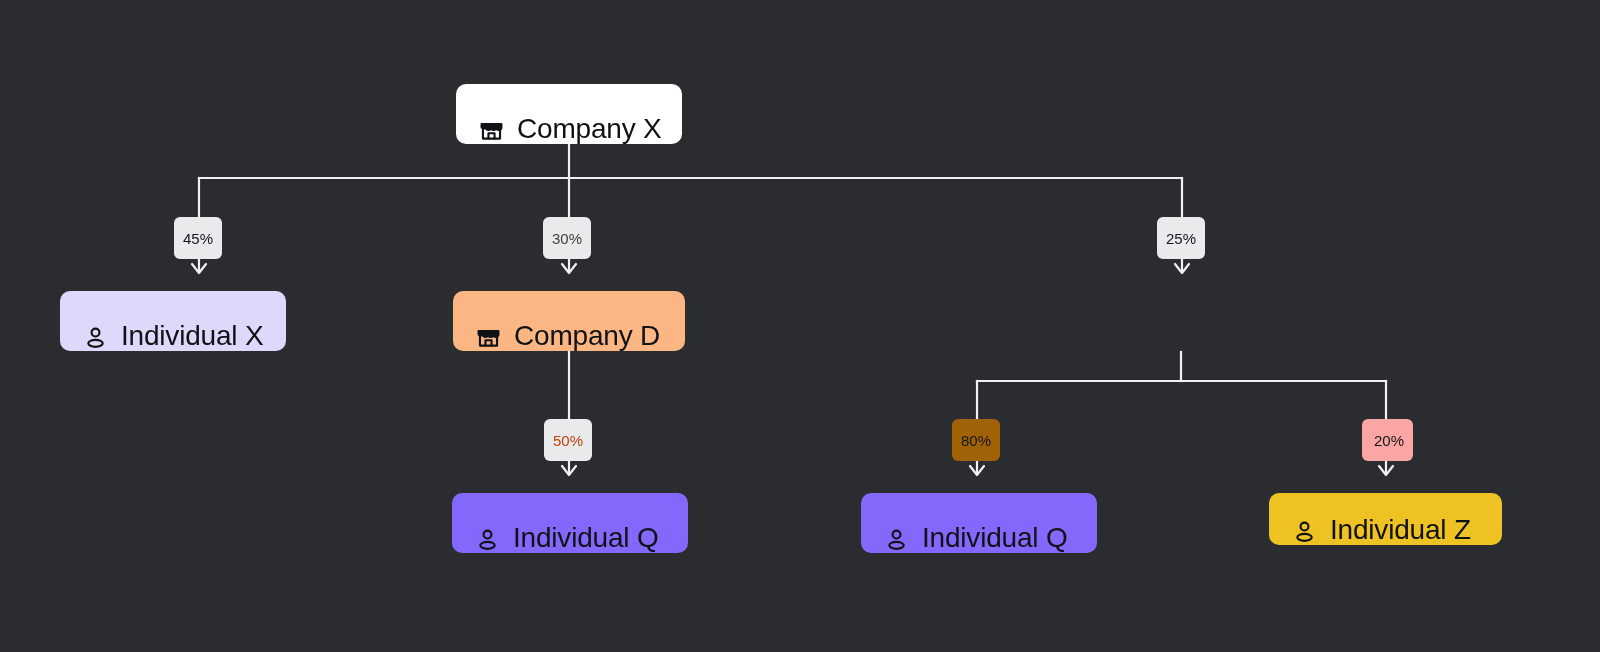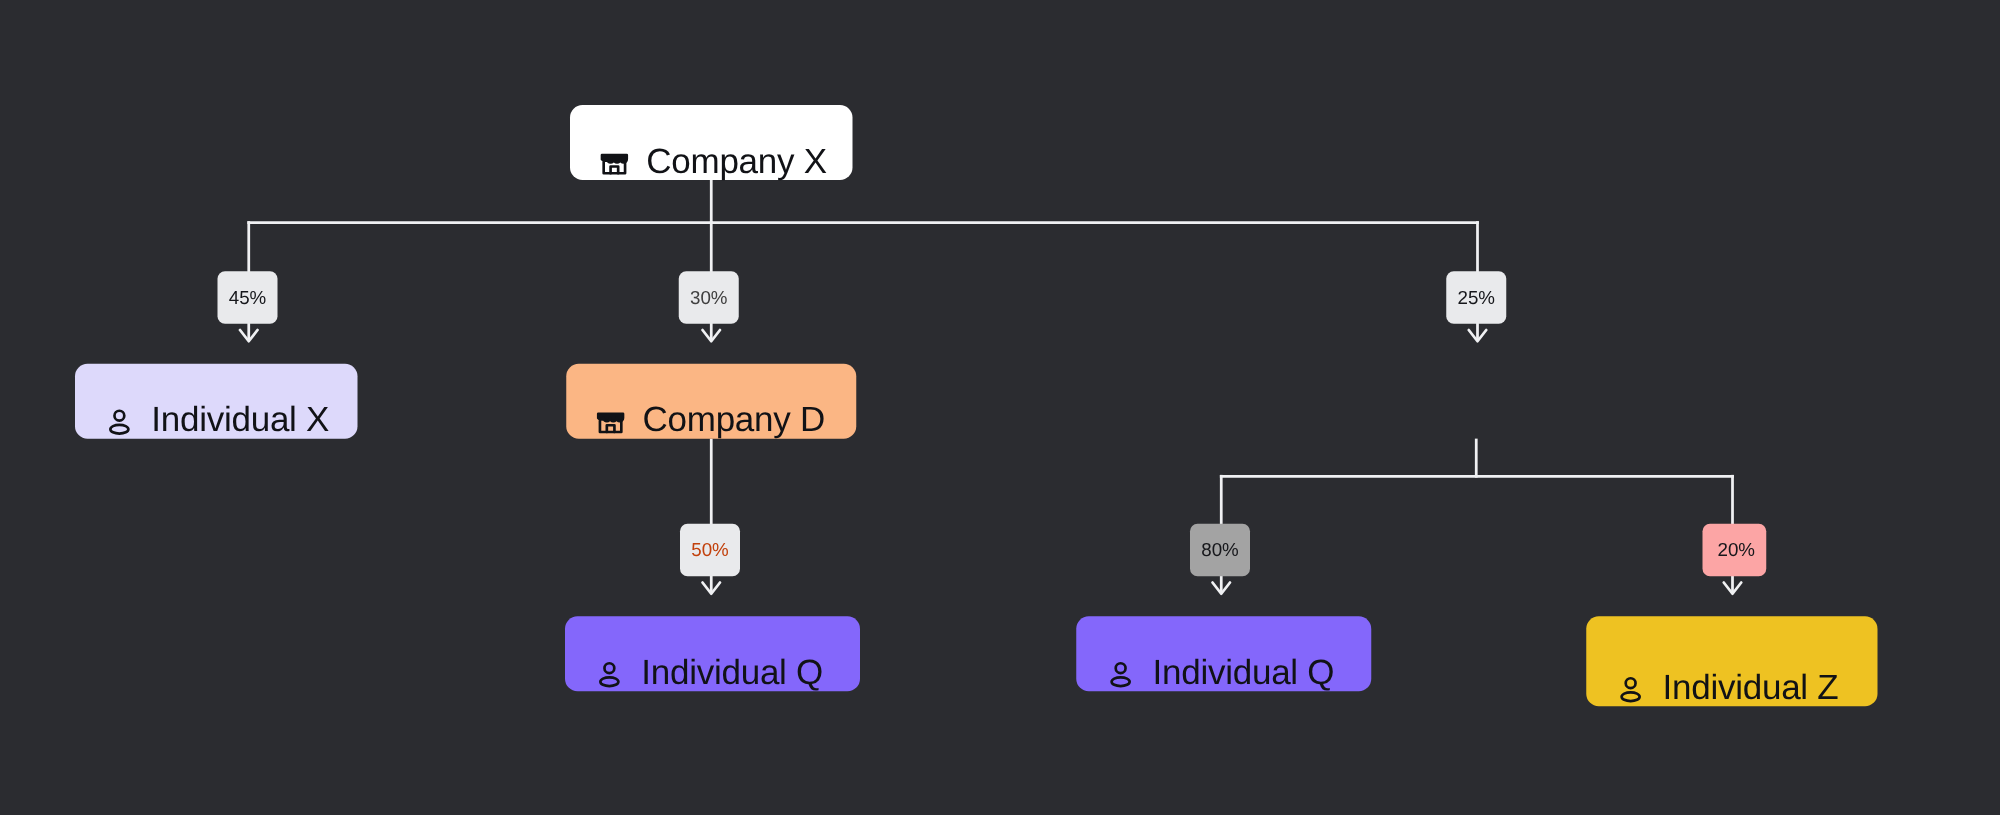--- a/index.html
+++ b/index.html
@@ -147,30 +147,30 @@
   <div class="node" style="left: 861px; top: 493px; width: 236px; height: 60px; background: rgb(132, 103, 251); color: rgb(17, 18, 22);">
     <span class="ico">
       <svg viewBox="0 0 24 24" width="27" height="27" fill="none" stroke="#111216" stroke-width="1.9">
         <circle cx="12" cy="7.6" r="3.5"></circle>
         <ellipse cx="12" cy="17.2" rx="6.4" ry="3.1"></ellipse>
       </svg>
     </span>
     <span class="label">Individual Q</span>
   </div>
 
-  <div class="node" style="left: 1269px; top: 493px; width: 233px; height: 72px; background: rgb(238, 194, 34); color: rgb(17, 18, 22);">
+  <div class="node" style="left: 1269px; top: 493px; width: 233px; height: 52px; background: rgb(238, 194, 34); color: rgb(17, 18, 22);">
     <span class="ico">
       <svg viewBox="0 0 24 24" width="27" height="27" fill="none" stroke="#111216" stroke-width="1.9">
         <circle cx="12" cy="7.6" r="3.5"></circle>
         <ellipse cx="12" cy="17.2" rx="6.4" ry="3.1"></ellipse>
       </svg>
     </span>
     <span class="label">Individual Z</span>
   </div>
 
   <div class="badge" style="left: 174px; top: 217px; background: rgb(233, 234, 236); color: rgb(22, 23, 27);">45%</div>
   <div class="badge" style="left: 543px; top: 217px; background: rgb(233, 234, 236); color: #404040;">30%</div>
   <div class="badge" style="left: 1157px; top: 217px; background: rgb(233, 234, 236); color: rgb(22, 23, 27);">25%</div>
   <div class="badge" style="left: 544px; top: 419px; background: rgb(233, 234, 236); color: #c2410c;">50%</div>
-  <div class="badge" style="left: 952px; top: 419px; background: #a3a3a3; color: rgb(22, 23, 27);">80%</div>
+  <div class="badge" style="left: 952px; top: 419px; background: #a16207; color: rgb(22, 23, 27);">80%</div>
   <div class="badge" style="left: 1362px; top: 419px; background: #fca5a5; color: rgb(22, 23, 27); padding-left: 12px;">20%</div>
 
 </div>
 
 </body></html>

